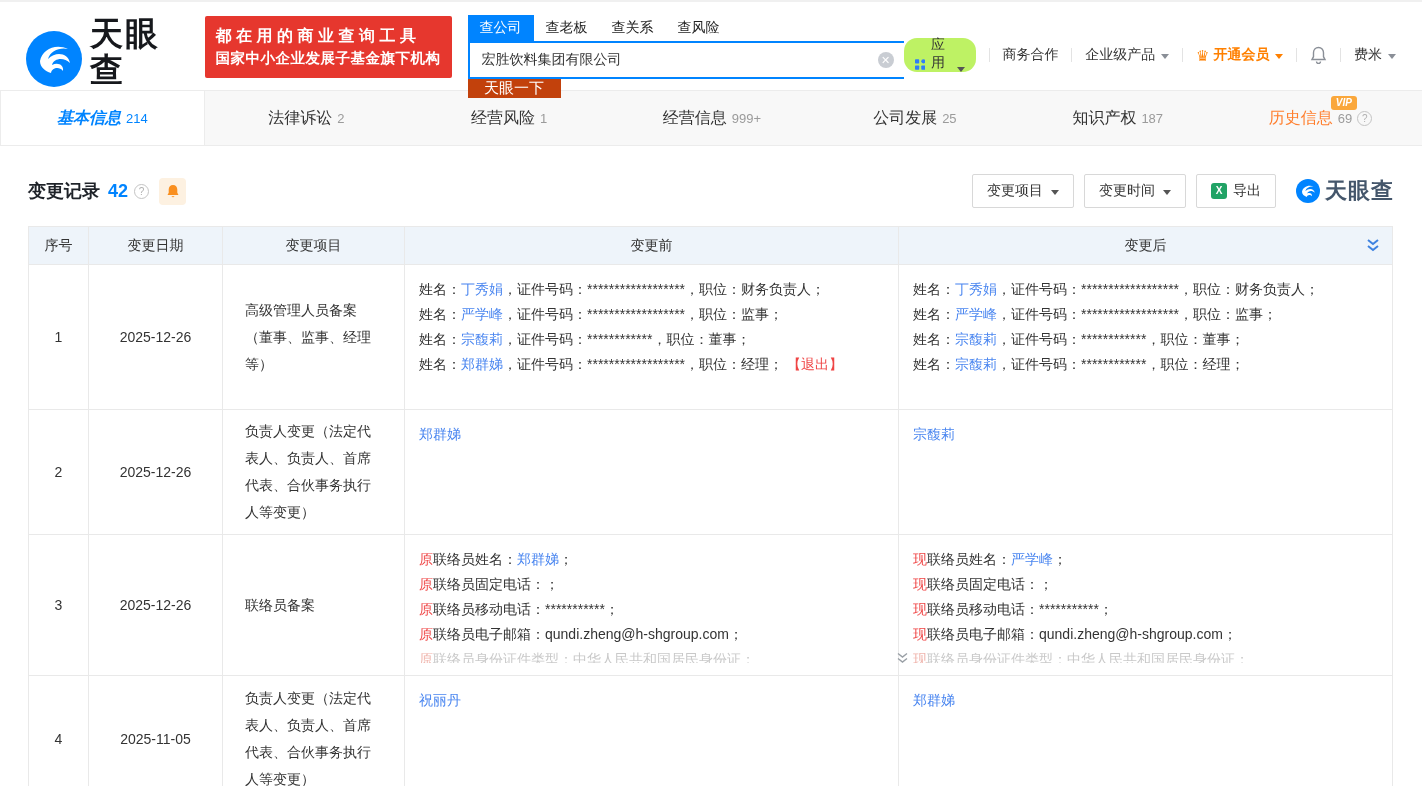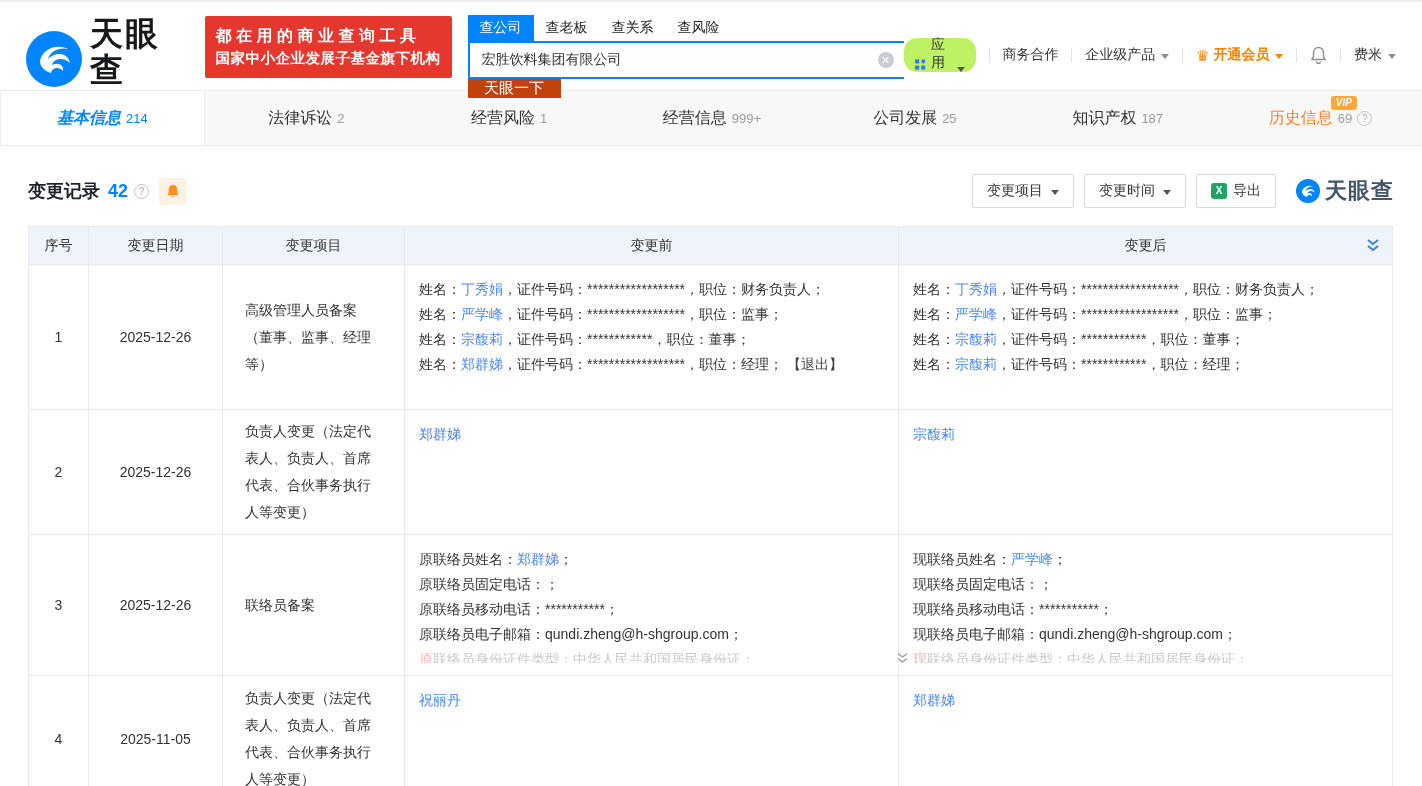--- a/index.html
+++ b/index.html
@@ -76,21 +76,21 @@
   
   .tblwrap { margin-top:18px; }
   table { width:1364px; border-collapse:collapse; table-layout:fixed; }
   th, td { border:1px solid #e9e9e9; font-size:14px; }
   thead th { background:#eef4fa; height:38px; font-weight:400; color:#333; text-align:center; position:relative; }
   td.c-no, td.c-date { text-align:center; vertical-align:middle; color:#333; }
   td.c-item { vertical-align:middle; padding:8px 22px; line-height:27px; color:#333;margin-left:45px; }
   td.c-rich { vertical-align:top; padding:12px 14px; line-height:25px; position:relative; }
   .lines.clip { height:116px; overflow:hidden; }
   .lk { color:#4a86f0; cursor:pointer; }
-  .rd { color:#404040; }
+  .rd { color:#ef4444; }
   .fd { color:#c9c9c9; }
   .fdr { color:#f0b5ad; }
   .dbl-chevron { position:absolute; right:12px; top:11px; cursor:pointer; }
   .expand-ic { position:absolute; bottom:3px; right:-11px; cursor:pointer; }
 </style>
 </head>
 <body>
 
 <div class="page">
 

